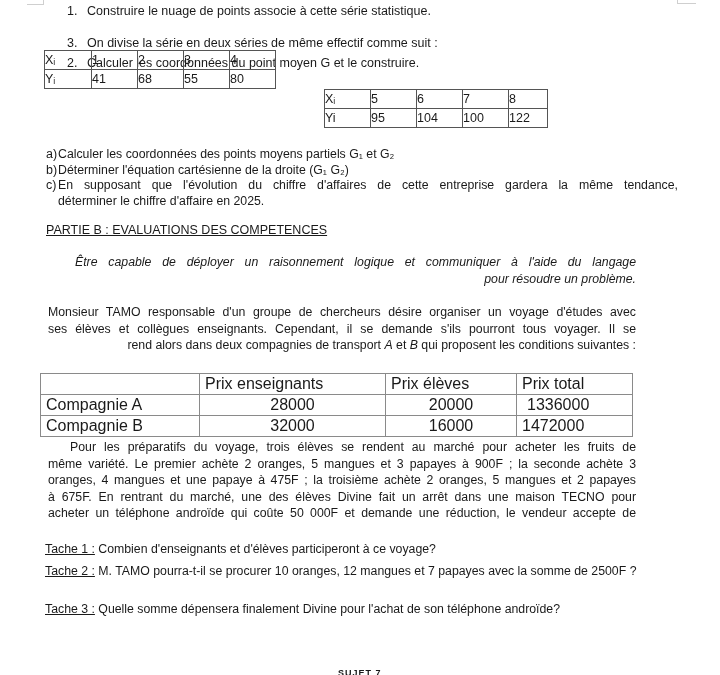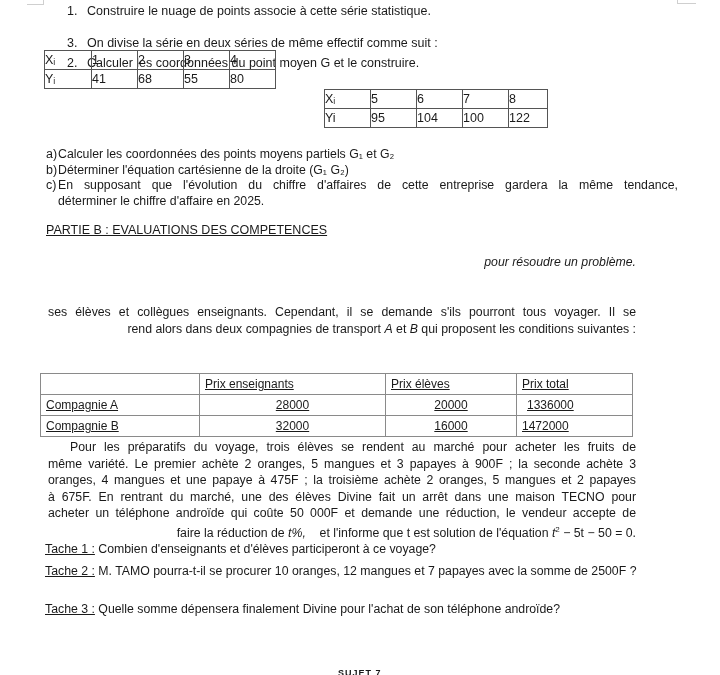--- a/index.html
+++ b/index.html
@@ -16,21 +16,21 @@
     table.grid td { border: 1px solid #555; text-align: left; font-size: 12.5px; padding: 0; height: 18px; }
     .alist .item { position: absolute; left: 46px; width: 632px; line-height: 16px; }
     .alist .lbl { position: absolute; left: 0; width: 20px; }
     .alist .txt { margin-left: 12px; text-align: justify; text-align-last: left; font-size: 12.3px; }
     .heading { left: 46px; top: 223px; text-decoration: underline; font-size: 12.5px; }
     .para { left: 48px; width: 588px; font-size: 12.3px; line-height: 16.5px; }
     .italic { font-style: italic; }
     .jline { display: block; text-align: justify; text-align-last: justify; white-space: nowrap; }
     .lline { display: block; text-align: right; }
     table.prices { border-collapse: collapse; position: absolute; left: 40px; top: 373px; width: 593px; }
-    table.prices td { border: 1px solid #8a8a8a; font-size: 12px; height: 20px; padding: 0 5px; text-decoration: underline; }
+    table.prices td { border: 1px solid #8a8a8a; font-size: 16px; height: 20px; padding: 0 5px; }
     .c { text-align: center; }
     .task { position: absolute; left: 45px; font-size: 12.3px; white-space: nowrap; }
     .task .tl { text-decoration: underline; margin-top: 20px; }
     sup { font-size: 8px; }
     .footer { left: 338px; top: 668px; font-size: 9px; font-weight: bold; letter-spacing: 1px; }
   </style>
 </head>
 <body>
 
 <div class="abs corner-tl"></div>
@@ -94,24 +94,26 @@
     <div class="txt">
       <span class="jline">En supposant que l'évolution du chiffre d'affaires de cette entreprise gardera la même tendance,</span>
       <span class="lline">déterminer le chiffre d'affaire en 2025.</span>
     </div>
   </div>
 </div>
 
 <div class="abs heading">PARTIE B : EVALUATIONS DES COMPETENCES</div>
 
 <div class="abs para italic" style="top:254px;">
+  <span class="jline" style="padding-left:27px;">Être capable de déployer un raisonnement logique et communiquer à l'aide du langage</span>
   <span class="lline">pour résoudre un problème.</span>
 </div>
 
 <div class="abs para" style="top:304px;">
+  <span class="jline">Monsieur TAMO responsable d'un groupe de chercheurs désire organiser un voyage d'études avec</span>
   <span class="jline">ses élèves et collègues enseignants. Cependant, il se demande s'ils pourront tous voyager. Il se</span>
   <span class="lline"><span>rend alors dans deux compagnies de transport </span><i>A</i><span> et </span><i>B</i><span> qui proposent les conditions suivantes :</span></span>
 </div>
 
 <table class="prices">
   <tbody>
       <tr>
     <td style="width:148px"></td>
     <td style="width:175px">Prix enseignants</td>
     <td style="width:120px">Prix élèves</td>
@@ -131,20 +133,19 @@
   </tr>
 </tbody>
   </table>
 
 <div class="abs para" style="top:439px; width:588px;">
   <span class="jline" style="padding-left:22px;">Pour les préparatifs du voyage, trois élèves se rendent au marché pour acheter les fruits de</span>
   <span class="jline">même variété. Le premier achète 2 oranges, 5 mangues et 3 papayes à 900F ; la seconde achète 3</span>
   <span class="jline">oranges, 4 mangues et une papaye à 475F ; la troisième achète 2 oranges, 5 mangues et 2 papayes</span>
   <span class="jline">à 675F. En rentrant du marché, une des élèves Divine fait un arrêt dans une maison TECNO pour</span>
   <span class="jline">acheter un téléphone androïde qui coûte 50 000F et demande une réduction, le vendeur accepte de</span>
-  <span class="lline" style="white-space:pre;"><span>faire la réduction de </span><i>t%,</i><span>    et l'informe que t est solution de l'équation </span><i>t</i><sup>2</sup><span> − 5t − 50 = 0.</span></span>
 </div>
 
 <div class="task" style="top:542px;"><span class="tl">Tache 1 :</span><span> Combien d'enseignants et d'élèves participeront à ce voyage?</span></div>
 <div class="task" style="top:564px;"><span class="tl">Tache 2 :</span><span> M. TAMO pourra-t-il se procurer 10 oranges, 12 mangues et 7 papayes avec la somme de 2500F ?</span></div>
 <div class="task" style="top:602px;"><span class="tl">Tache 3 :</span><span> Quelle somme dépensera finalement Divine pour l'achat de son téléphone androïde?</span></div>
 
 <div class="abs footer">SUJET 7</div>
 
 </body></html>

